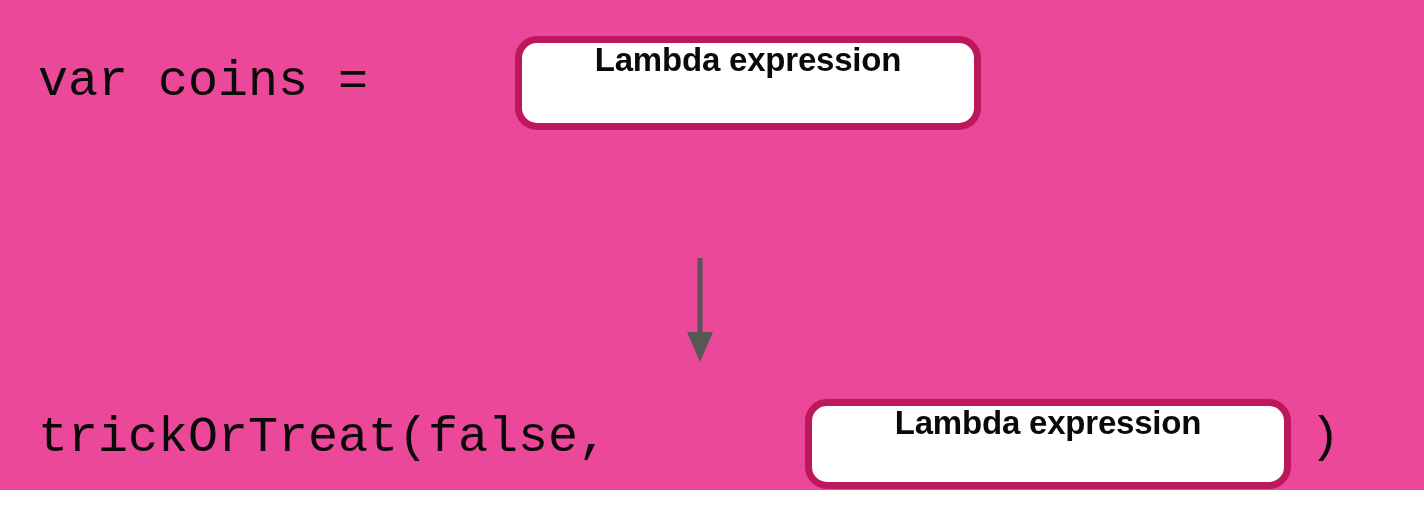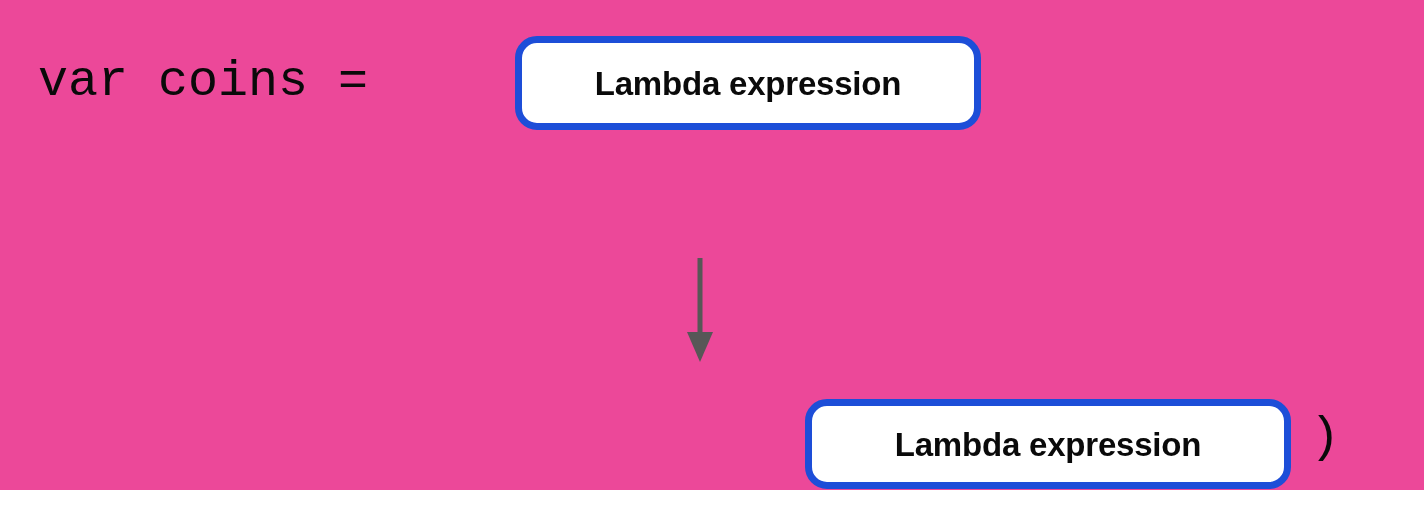--- a/index.html
+++ b/index.html
@@ -41,24 +41,24 @@
     position: absolute;
     left: 1310px;
     top: 413px;
   }
 
   
   .chip {
     position: absolute;
     box-sizing: border-box;
     background: #ffffff;
-    border: 7px solid #1d4ed8;
+    border: 7px solid #be185d;
     border-radius: 22px;
     display: flex;
-    align-items: center;
+    align-items: flex-start;
     justify-content: center;
   }
   .chip-label {
     font-family: "Liberation Sans", sans-serif;
     font-weight: 700;
     font-size: 33px;
     color: #0a0a0a;
     line-height: 1;
     white-space: nowrap;
     letter-spacing: -0.2px;
@@ -98,20 +98,21 @@
   </div>
 
 
   <div id="flow-arrow">
     <svg width="60" height="112" viewBox="0 0 60 112" xmlns="http://www.w3.org/2000/svg">
       <rect x="27.5" y="0" width="5" height="78" fill="#575757"></rect>
       <polygon points="17,74 43,74 30,104" fill="#575757"></polygon>
     </svg>
   </div>
 
+  <div class="code-line line3">trickOrTreat(false, </div>
 
   <div class="chip" id="chip-2">
     <span class="chip-label">Lambda expression</span>
   </div>
 
   <div class="code-line code-after-box">)</div>
 
 </div>
 
 </body></html>

